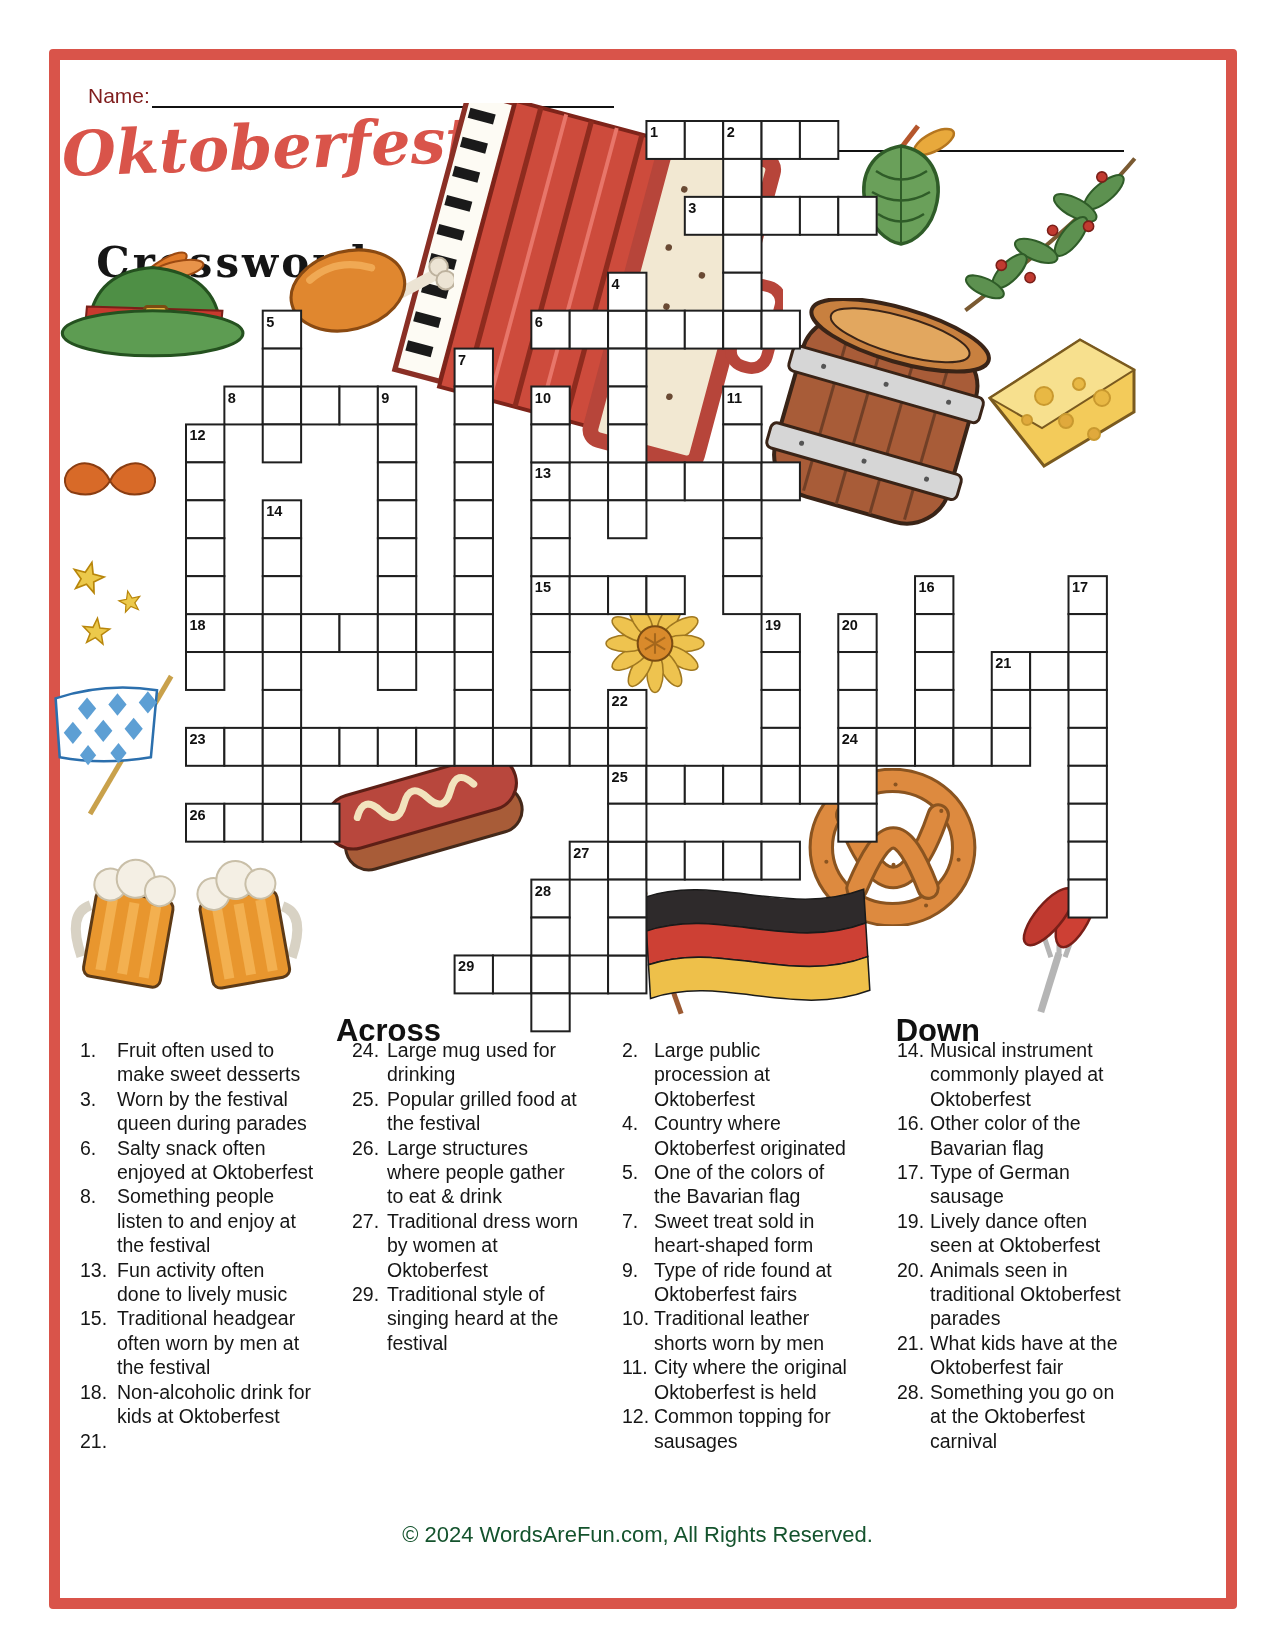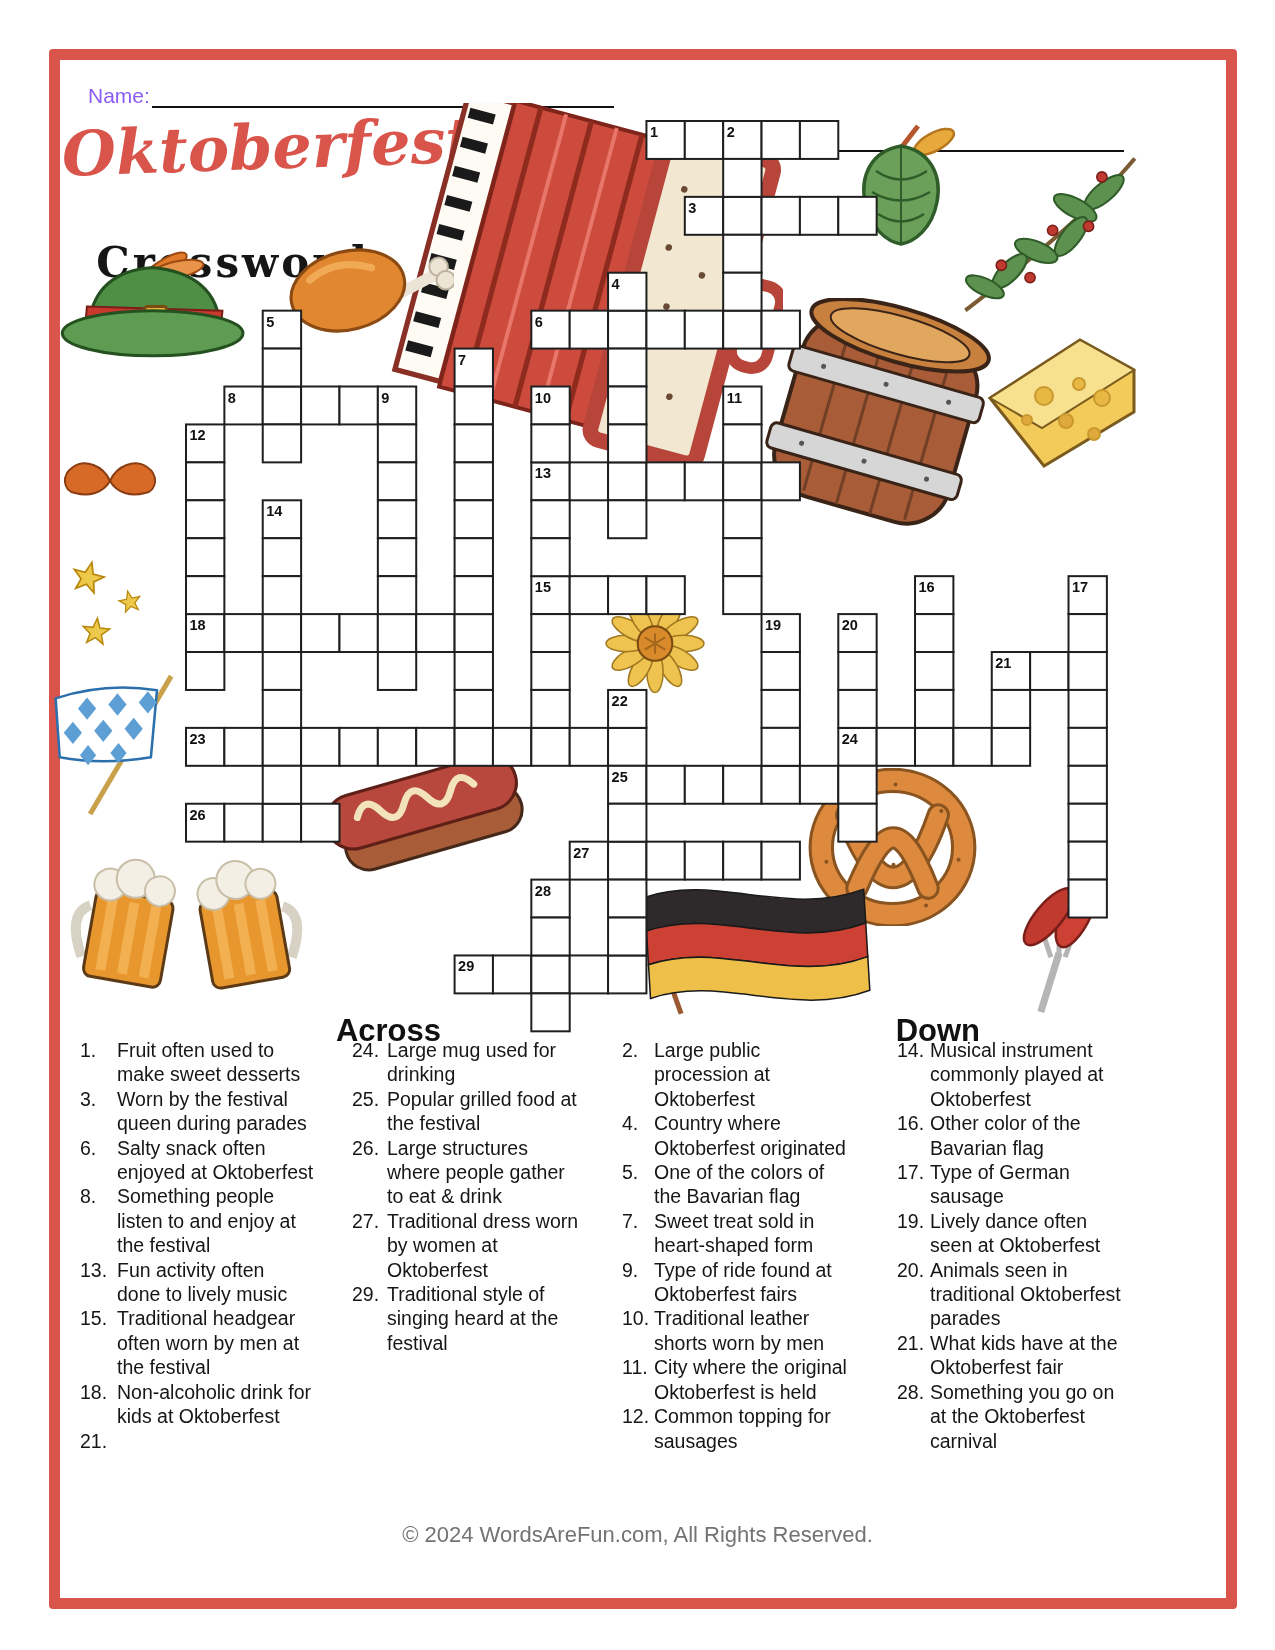--- a/index.html
+++ b/index.html
@@ -1,21 +1,21 @@
 <!DOCTYPE html>
 <html><head>
 <meta charset="utf-8">
 <style>
   html,body{margin:0;padding:0;background:#888;}
   #page{position:relative;width:1275px;height:1650px;background:#fff;overflow:hidden;
         font-family:"Liberation Sans",sans-serif;color:#1a1a1a;margin:0 auto;}
   .frame{position:absolute;left:49px;top:49px;right:38px;bottom:41px;
          border:11px solid #d9544a;border-radius:4px;pointer-events:none;}
   
-  .field-row{position:absolute;top:84px;font-size:21px;color:#8b5cf6;white-space:nowrap;}
+  .field-row{position:absolute;top:84px;font-size:21px;color:#7f1d1d;white-space:nowrap;}
   #name-row{left:88px;} #date-row{left:782px;margin-top:44px;}
   .fill-line{display:inline-block;border-bottom:2px solid #111;height:20px;vertical-align:bottom;margin-left:2px;}
   #name-row .fill-line{width:462px;} #date-row .fill-line{width:290px;}
   .title-script{position:absolute;left:62px;top:112px;width:340px;text-align:center;
       font-family:"DejaVu Serif",serif;font-style:italic;font-weight:bold;
       font-size:62px;color:#d9544a;transform:rotate(-2deg);}
   .title-sub{position:absolute;left:88px;top:238px;width:290px;text-align:center;
       font-family:"DejaVu Serif",serif;font-weight:bold;font-size:42px;color:#151515;letter-spacing:3px;}
   
   #grid-svg{position:absolute;left:0;top:0;z-index:5;}
@@ -23,21 +23,21 @@
   .section-heading{position:absolute;top:1013px;width:200px;text-align:right;
       font-size:31px;font-weight:bold;color:#111;z-index:6;}
   #across-heading{left:241px;} #down-heading{left:780px;}
   .clue-col{position:absolute;top:1038px;z-index:6;font-size:19.5px;line-height:24.4px;color:#161616;}
   #clue-col-a1{left:80px;width:270px;} #clue-col-a2{left:352px;width:262px;}
   #clue-col-d1{left:622px;width:262px;} #clue-col-d2{left:897px;width:292px;}
   .clue{display:flex;}
   .clue .n{flex:0 0 37px;}
   #clue-col-a2 .n{flex-basis:35px;} #clue-col-d1 .n{flex-basis:32px;} #clue-col-d2 .n{flex-basis:33px;}
   .clue .t{flex:1;white-space:pre-line;}
-  .footer{position:absolute;left:0;top:1522px;width:1275px;text-align:center;font-size:22px;color:#737373;z-index:6;}
+  .footer{position:absolute;left:0;top:1522px;width:1275px;text-align:center;font-size:22px;color:#14532d;z-index:6;}
   
   .illo{position:absolute;z-index:1;}
   #il-accordion{left:388px;top:103px;} #il-hops{left:836px;top:116px;}
   #il-berry{left:950px;top:146px;}    #il-hat{left:50px;top:244px;}
   #il-leg{left:284px;top:238px;}      #il-barrel{left:752px;top:298px;}
   #il-cheese{left:982px;top:326px;}   #il-mustache{left:54px;top:453px;}
   #il-stars{left:62px;top:556px;}     #il-sunflower{left:604px;top:590px;}
   #il-bavflag{left:48px;top:668px;}   #il-hotdog{left:318px;top:736px;}
   #il-pretzel{left:804px;top:768px;}  #il-mugs{left:54px;top:843px;}
   #il-gerflag{left:624px;top:880px;}  #il-fork{left:988px;top:864px;}

